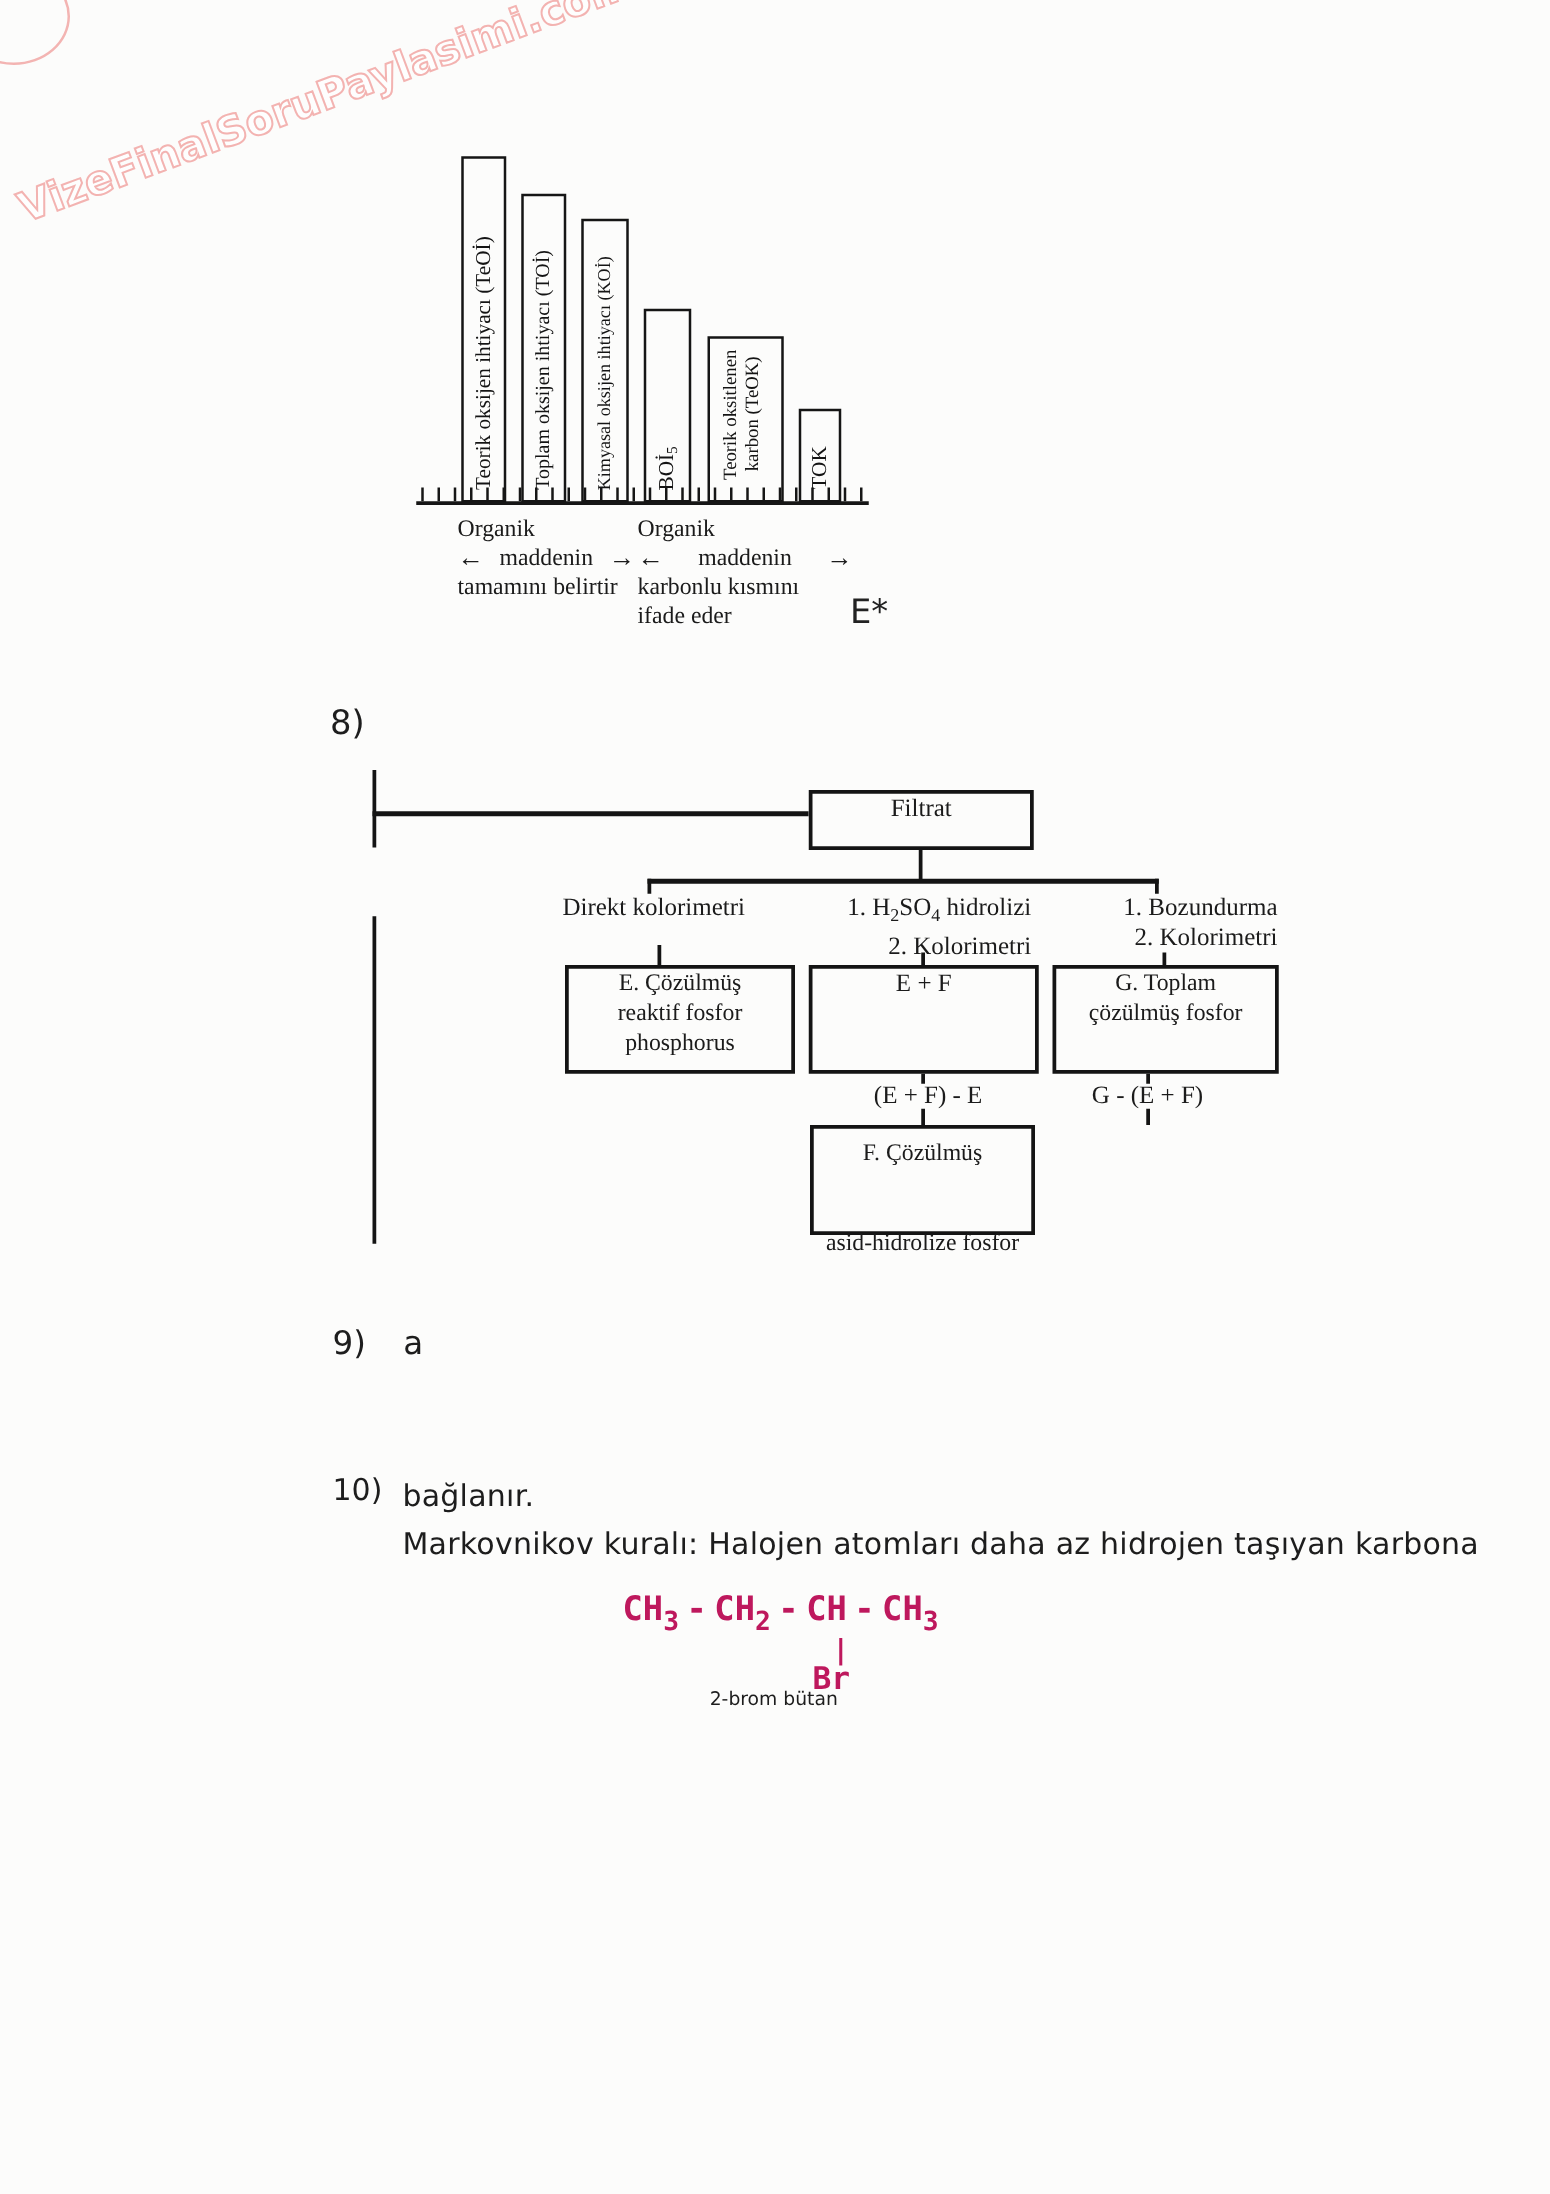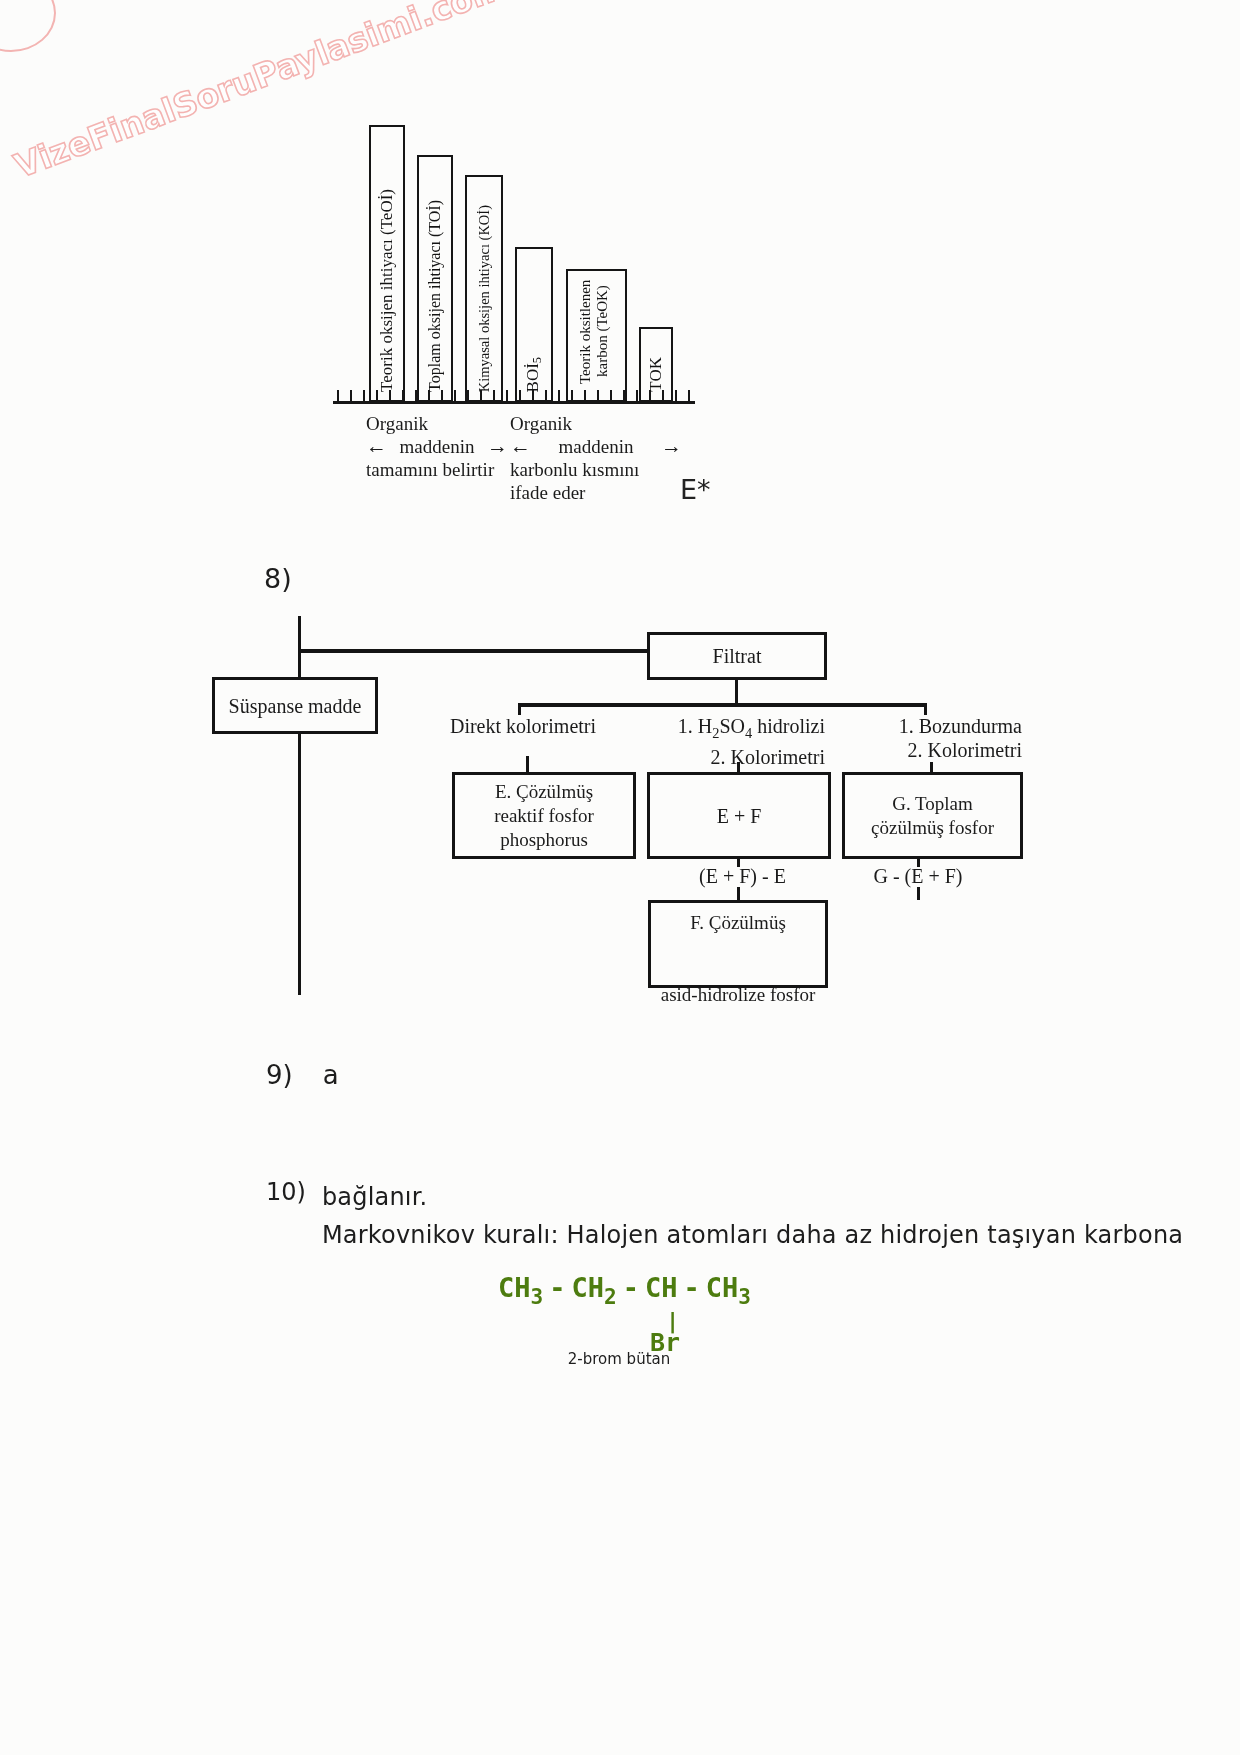--- a/index.html
+++ b/index.html
@@ -65,30 +65,30 @@
   .q8-label { position:absolute; left:264px; top:563px; font-size:27px; }
   .q9-row { position:absolute; left:266px; top:1060px; font-size:26px; display:flex; gap:30px; }
   .q10-row { position:absolute; left:266px; top:1178px; font-size:24px; display:flex; gap:16px; width:930px; }
   .q10-row .q10-text { line-height:38px; letter-spacing:0.2px; }
 
   
   .fline { position:absolute; background:#141414; }
   .fbox {
     position:absolute; border:3px solid #141414; background:#fcfcfb;
     box-sizing:border-box; display:flex; flex-direction:column;
-    justify-content:center; align-items:center; text-align:center;
+    align-items:center; text-align:center;
     font-size:19px; line-height:24px;
   }
   .flabel { position:absolute; text-align:center; font-size:20px; line-height:24px; }
   .flabel.left-align { text-align:right; }
 
   
   .formula {
     position:absolute; left:498px; top:1272px; width:320px; height:96px;
-    font-family:"DejaVu Sans Mono", monospace; font-weight:bold; color:#4d7c0f;
+    font-family:"DejaVu Sans Mono", monospace; font-weight:bold; color:#be185d;
   }
   .formula-line { display:flex; align-items:flex-start; font-size:27px; }
   .fgrp { display:flex; align-items:flex-start; }
   .fsub { font-size:0.78em; position:relative; top:0.55em; }
   .fdash { margin:0 6px; }
   .fbond { position:absolute; left:168px; top:36px; font-size:22px; }
   .fbr   { position:absolute; left:152px; top:56px; font-size:25px; }
   .formula-caption {
     position:absolute; left:499px; top:1350px; width:240px; text-align:center;
     font-family:"DejaVu Sans", sans-serif; font-size:15px; color:#1d1d1d;
@@ -191,23 +191,20 @@
   <div class="fline" style="left:930px; top:762px; width:2.5px; height:10px;"></div>
   <div class="fline" style="left:737px; top:858px; width:2.5px; height:9px;"></div>
   <div class="fline" style="left:917px; top:858px; width:2.5px; height:9px;"></div>
   <div class="fline" style="left:737px; top:887px; width:2.5px; height:13px;"></div>
   <div class="fline" style="left:917px; top:887px; width:2.5px; height:13px;"></div>
 
   <div class="fbox" style="left:647px; top:632px; width:180px; height:48px; font-size:20px;">
     <div>Filtrat</div>
   </div>
 
-  <div class="fbox" style="left:212px; top:677px; width:166px; height:57px; font-size:20px;">
-    <div>Süspanse madde</div>
-  </div>
 
   <div class="flabel" style="left:448px; top:714px; width:150px;">
     <span>Direkt kolorimetri</span>
   </div>
   <div class="flabel left-align" style="left:650px; top:714px; width:175px;">
     <div><span>1. H</span><span class="sb">2</span><span>SO</span><span class="sb">4</span><span> hidrolizi</span></div>
     <div>2. Kolorimetri</div>
   </div>
   <div class="flabel left-align" style="left:862px; top:714px; width:160px;">
     <div>1. Bozundurma</div>

